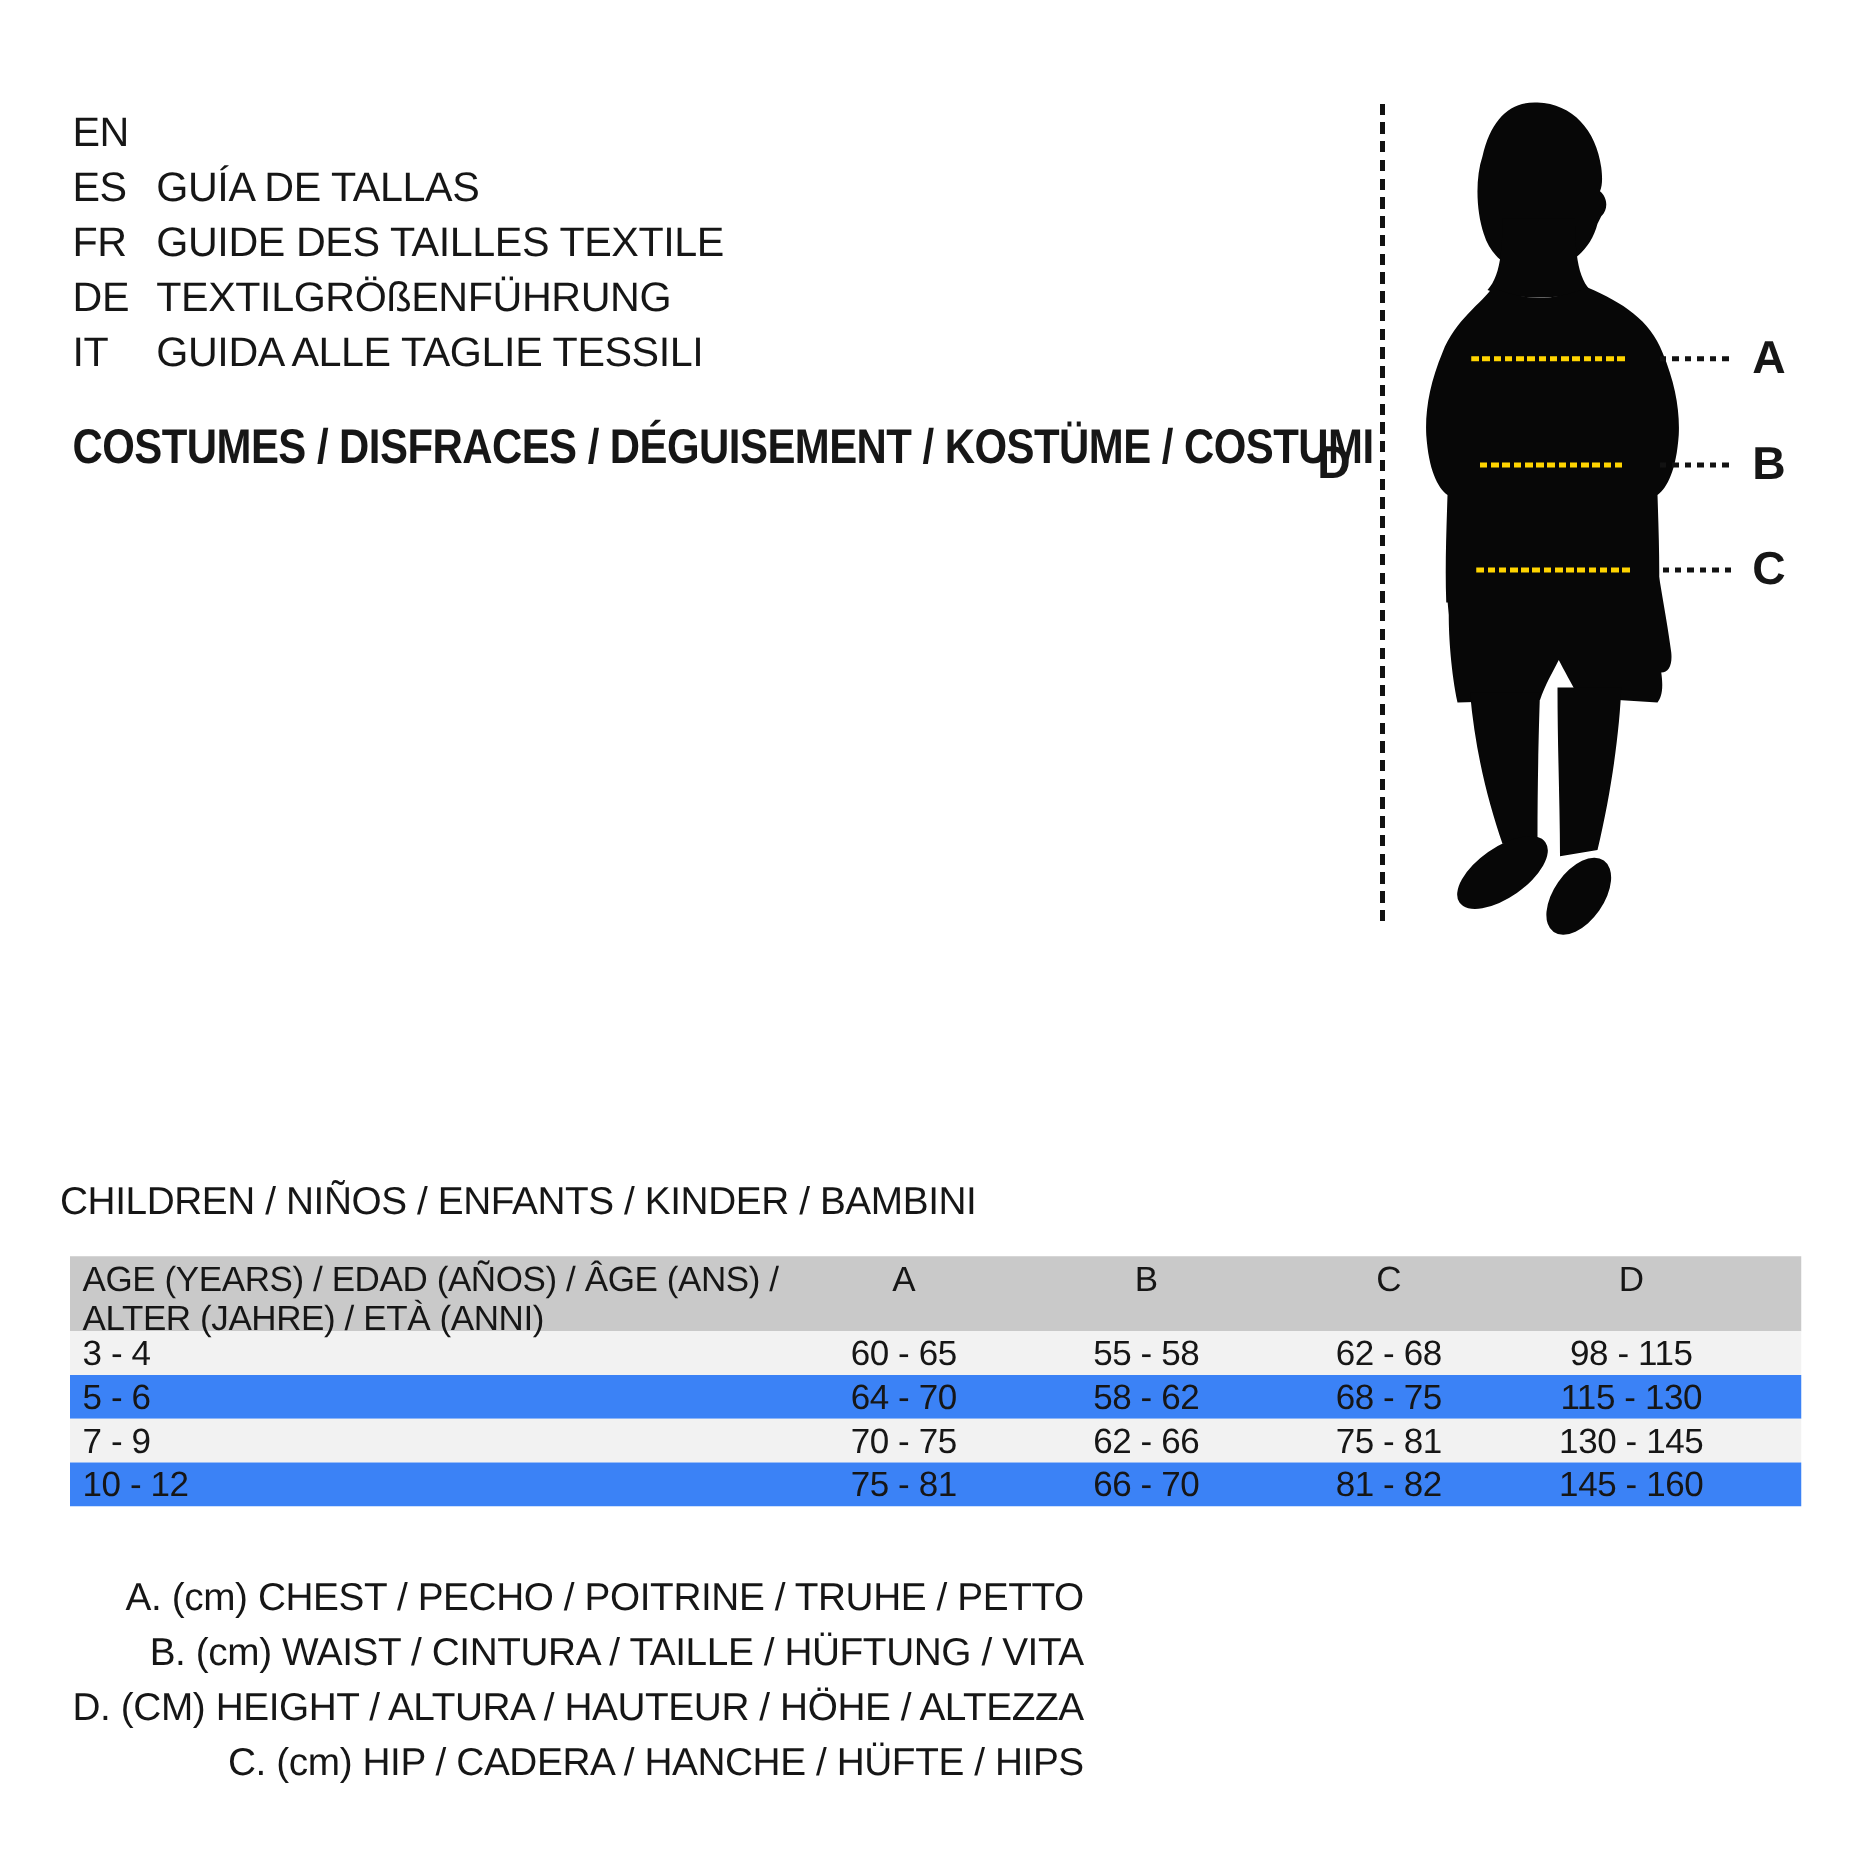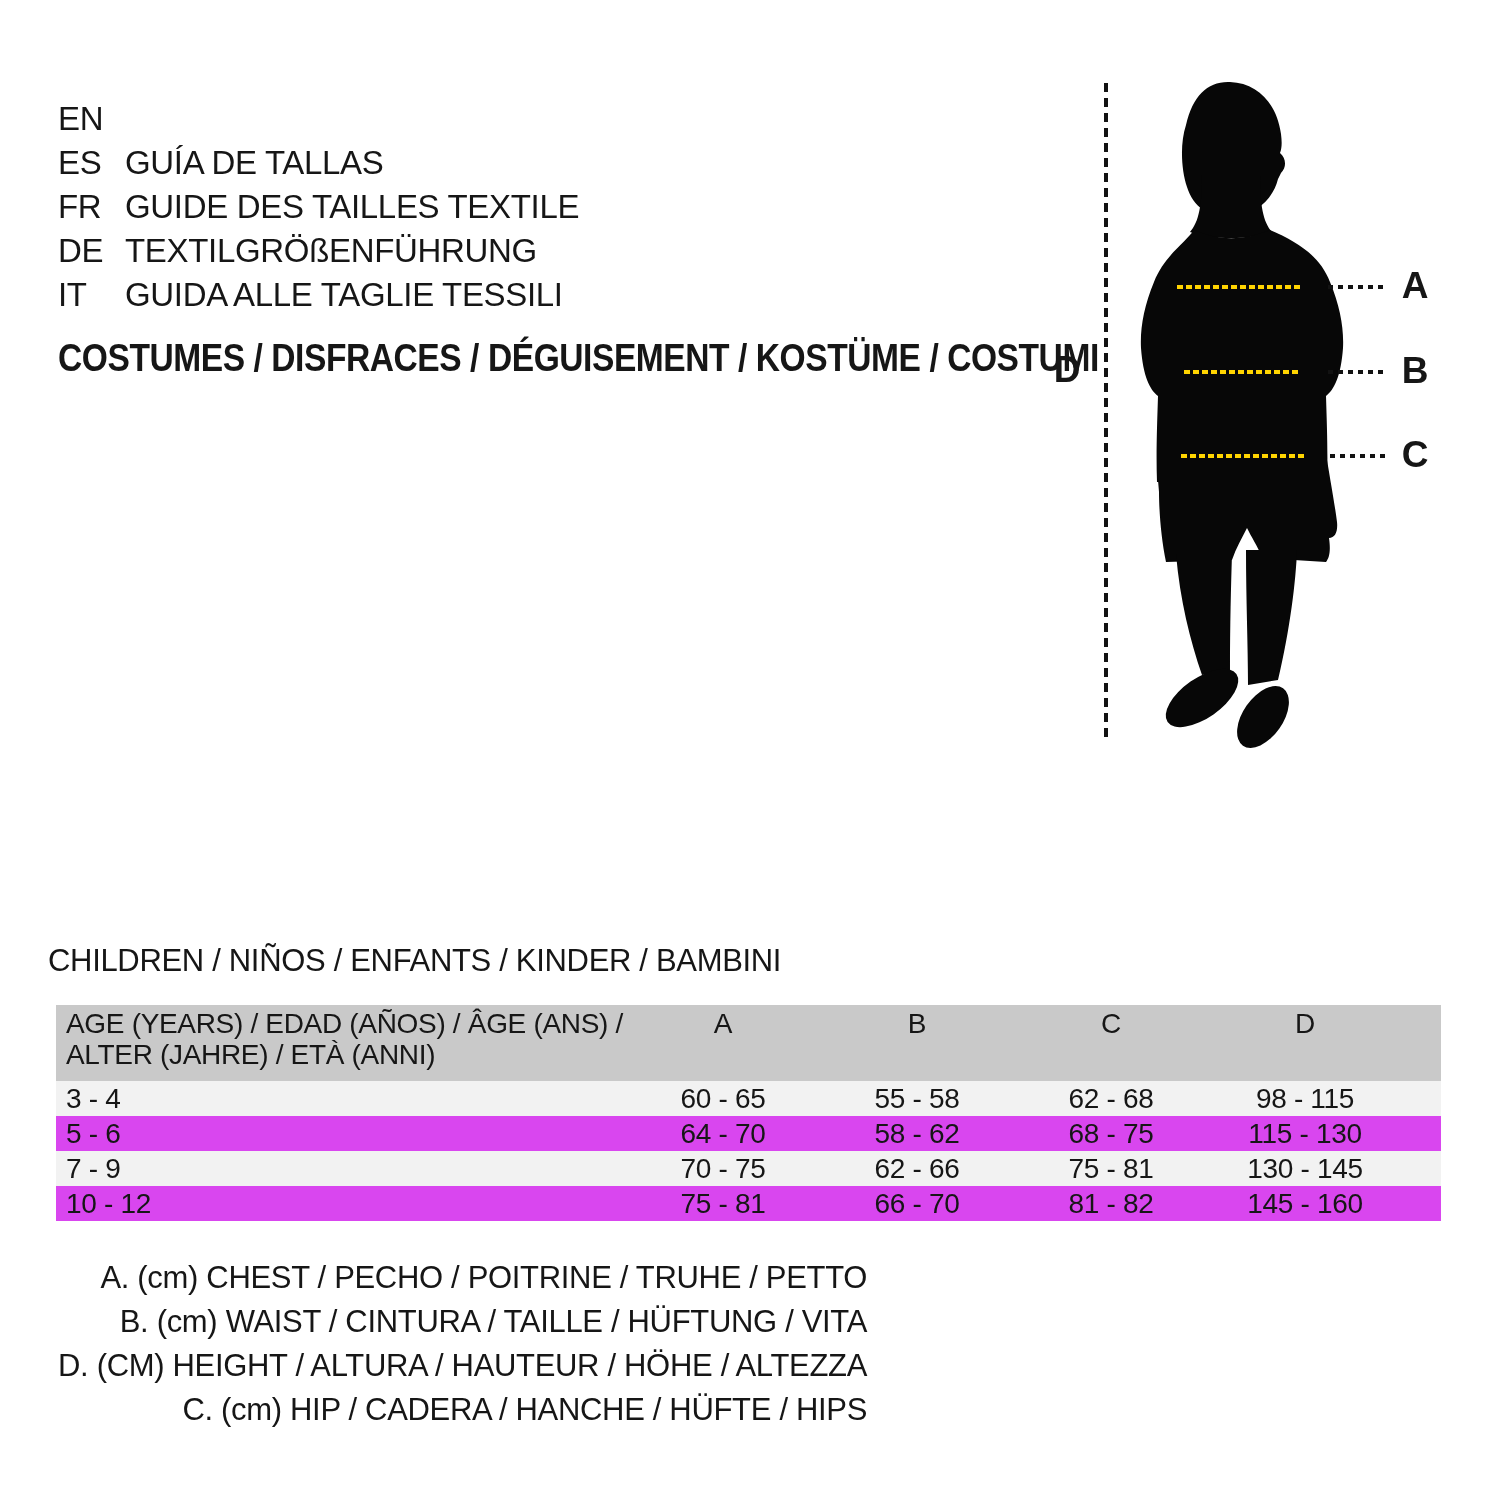--- a/index.html
+++ b/index.html
@@ -11,21 +11,21 @@
   }
   *{margin:0;padding:0;box-sizing:border-box;}
   html,body{background:#ffffff;}
   body{font-family:"Liberation Sans","DejaVu Sans",sans-serif;color:var(--text);}
   .canvas{
     position:relative;width:1501px;height:1500px;background:#ffffff;overflow:hidden;
     letter-spacing:-0.02em;
   }
 
   
-  .lang-block{position:absolute;left:58px;top:97px;}
+  .lang-block{position:absolute;left:58px;top:84px;}
   .lang-row{display:flex;font-size:33px;line-height:44px;font-weight:400;}
   .lang-code{width:67px;flex:0 0 67px;}
   .lang-label{white-space:nowrap;}
 
   
   .category-title{
     position:absolute;left:58px;top:336px;font-size:39px;font-weight:700;
     white-space:nowrap;transform:scaleX(0.86);transform-origin:0 50%;letter-spacing:-0.5px;
   }
 
@@ -54,26 +54,26 @@
   }
   .marker-a{left:1398px;top:266px;}
   .marker-b{left:1398px;top:351px;}
   .marker-c{left:1398px;top:435px;}
   .marker-d{left:1050px;top:350px;}
 
   
   .table-title{position:absolute;left:48px;top:943px;font-size:31px;font-weight:400;white-space:nowrap;}
   .size-table{position:absolute;left:56px;top:1005px;width:1385px;font-size:28px;}
   .thead{
-    display:flex;align-items:flex-start;height:76px;background:var(--table-header-bg);
+    display:flex;align-items:flex-start;height:60px;background:var(--table-header-bg);
     padding-top:3px;line-height:31px;
   }
   .cell-age{width:570px;flex:0 0 570px;padding-left:10px;}
   .cell-val{width:194px;flex:0 0 194px;text-align:center;}
-  .trow{display:flex;height:35px;line-height:35px;background:#d946ef;}
+  .trow{display:flex;height:35px;line-height:35px;background:#3b82f6;}
   .trow:nth-child(even){background:var(--table-row-alt-bg);}
 
   
   .legend{position:absolute;left:58px;top:1256px;font-size:31px;line-height:44px;}
   .legend-line{white-space:nowrap;text-align:right;}
 </style>
 </head>
 <body>
 
 <div class="canvas">

